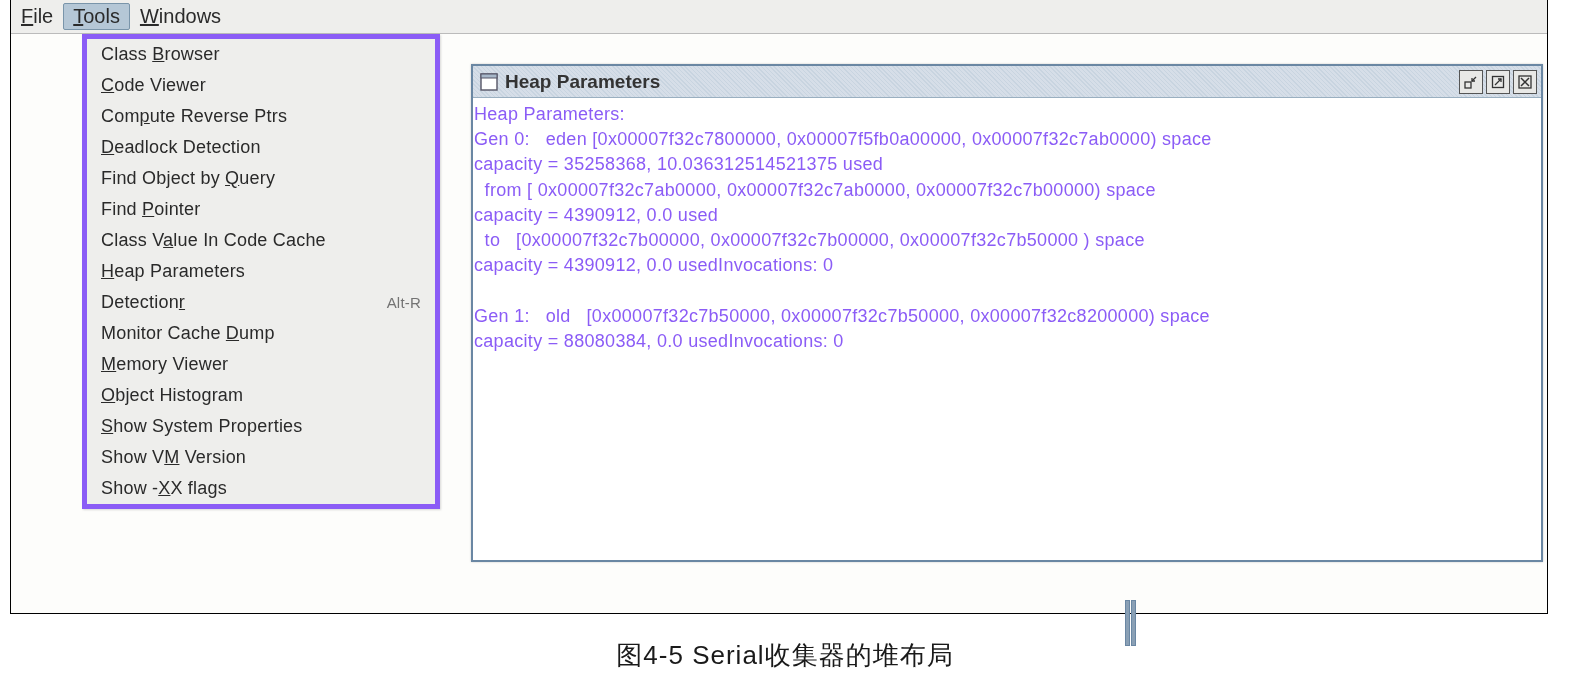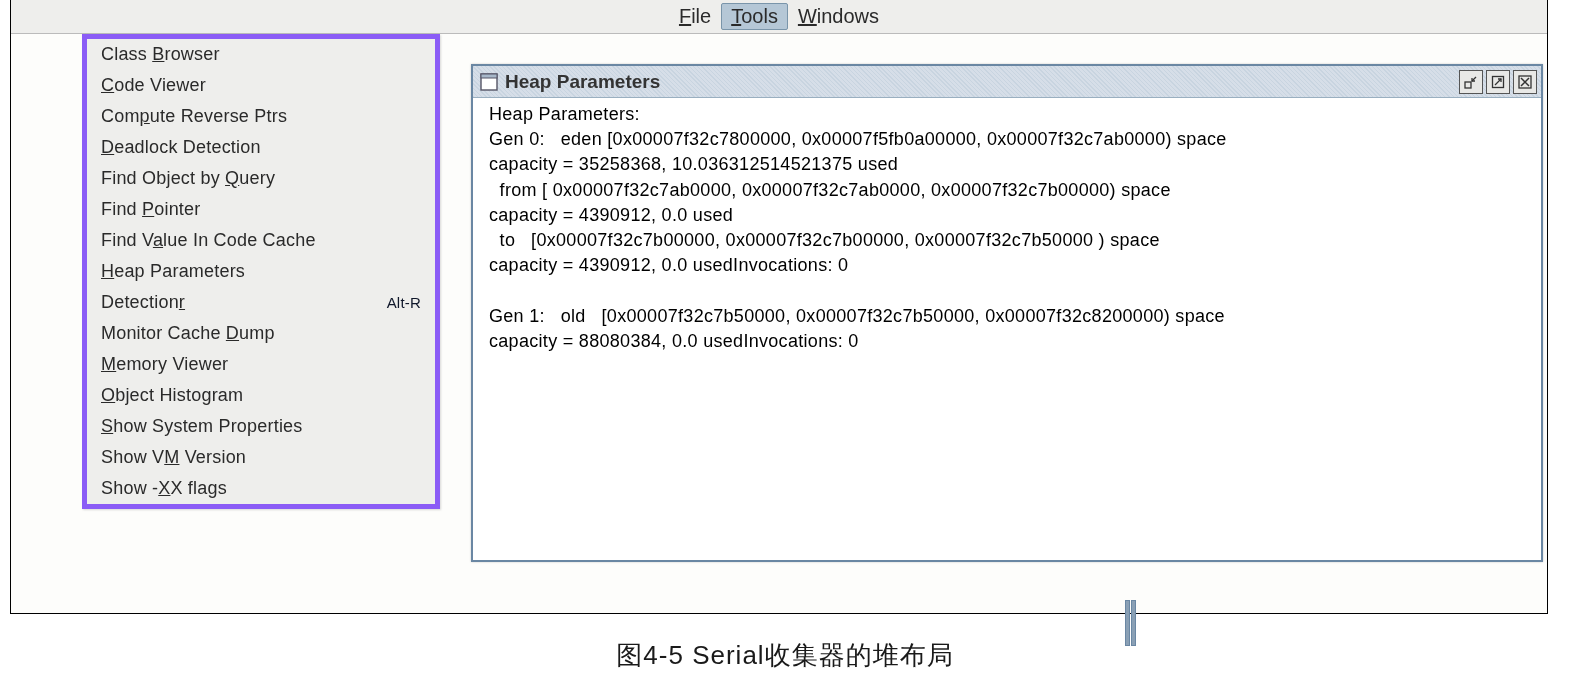--- a/index.html
+++ b/index.html
@@ -22,21 +22,20 @@
       position: relative;
       background: #fcfcfa;
     }
     .menubar {
       display: flex;
       align-items: center;
       height: 34px;
       border-bottom: 1px solid #bbb;
       background: #eeeeec;
       font-size: 20px;
-      justify-content: center;
     }
     .menu-item {
       padding: 4px 10px;
       cursor: pointer;
       user-select: none;
     }
     .menu-item.selected {
       background: #b5c7d6;
       border: 1px solid #7a95aa;
       border-radius: 2px;
@@ -61,21 +60,21 @@
     }
     .dropdown-item {
       padding: 5px 14px 5px 14px;
       cursor: pointer;
       display: flex;
       justify-content: space-between;
       align-items: center;
       letter-spacing: 0.2px;
     }
     .shortcut {
-      color: #0f172a;
+      color: #737373;
       font-size: 15px;
       font-weight: normal;
     }
     .internal-window {
       position: absolute;
       top: 30px;
       left: 460px;
       width: 1072px;
       height: 498px;
       background: #ffffff;
@@ -111,25 +110,25 @@
       border: 1px solid #555;
       background: #e8e8e6;
       display: inline-flex;
       align-items: center;
       justify-content: center;
       font-size: 16px;
       cursor: pointer;
       font-family: Arial, sans-serif;
     }
     .iw-body {
-      padding: 4px 16px;
+      padding: 4px 1px;
       font-family: "Lucida Sans Typewriter", "Dialog", Arial, sans-serif;
       font-size: 18px;
       line-height: 1.4;
-      color: #000000;
+      color: #8b5cf6;
       white-space: pre-wrap;
       letter-spacing: 0.3px;
     }
     .divider {
       position: absolute;
       top: 566px;
       left: 1114px;
       width: 12px;
       height: 46px;
     }
@@ -189,21 +188,21 @@
         </div>
       <div class="dropdown-item">
           <span><span>Find Object by </span><span class="mn-underline">Q</span><span>uery</span></span>
           <span class="shortcut"></span>
         </div>
       <div class="dropdown-item">
           <span><span>Find </span><span class="mn-underline">P</span><span>ointer</span></span>
           <span class="shortcut"></span>
         </div>
       <div class="dropdown-item">
-          <span><span>Find V</span><span class="mn-underline">a</span><span>lue In Code Cache</span></span>
+          <span><span>Class V</span><span class="mn-underline">a</span><span>lue In Code Cache</span></span>
           <span class="shortcut"></span>
         </div>
       <div class="dropdown-item">
           <span><span></span><span class="mn-underline">H</span><span>eap Parameters</span></span>
           <span class="shortcut"></span>
         </div>
       <div class="dropdown-item">
           <span><span>Detection</span><span class="mn-underline">r</span><span></span></span>
           <span class="shortcut">Alt-R</span>
         </div>

